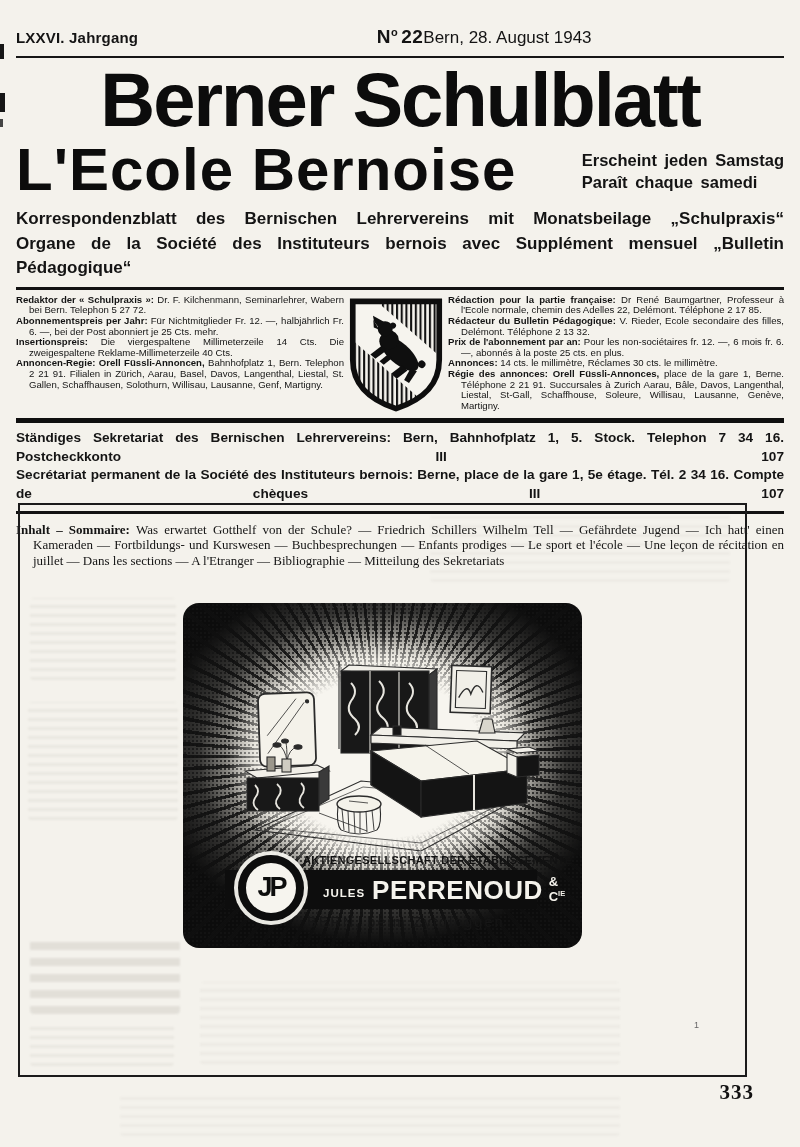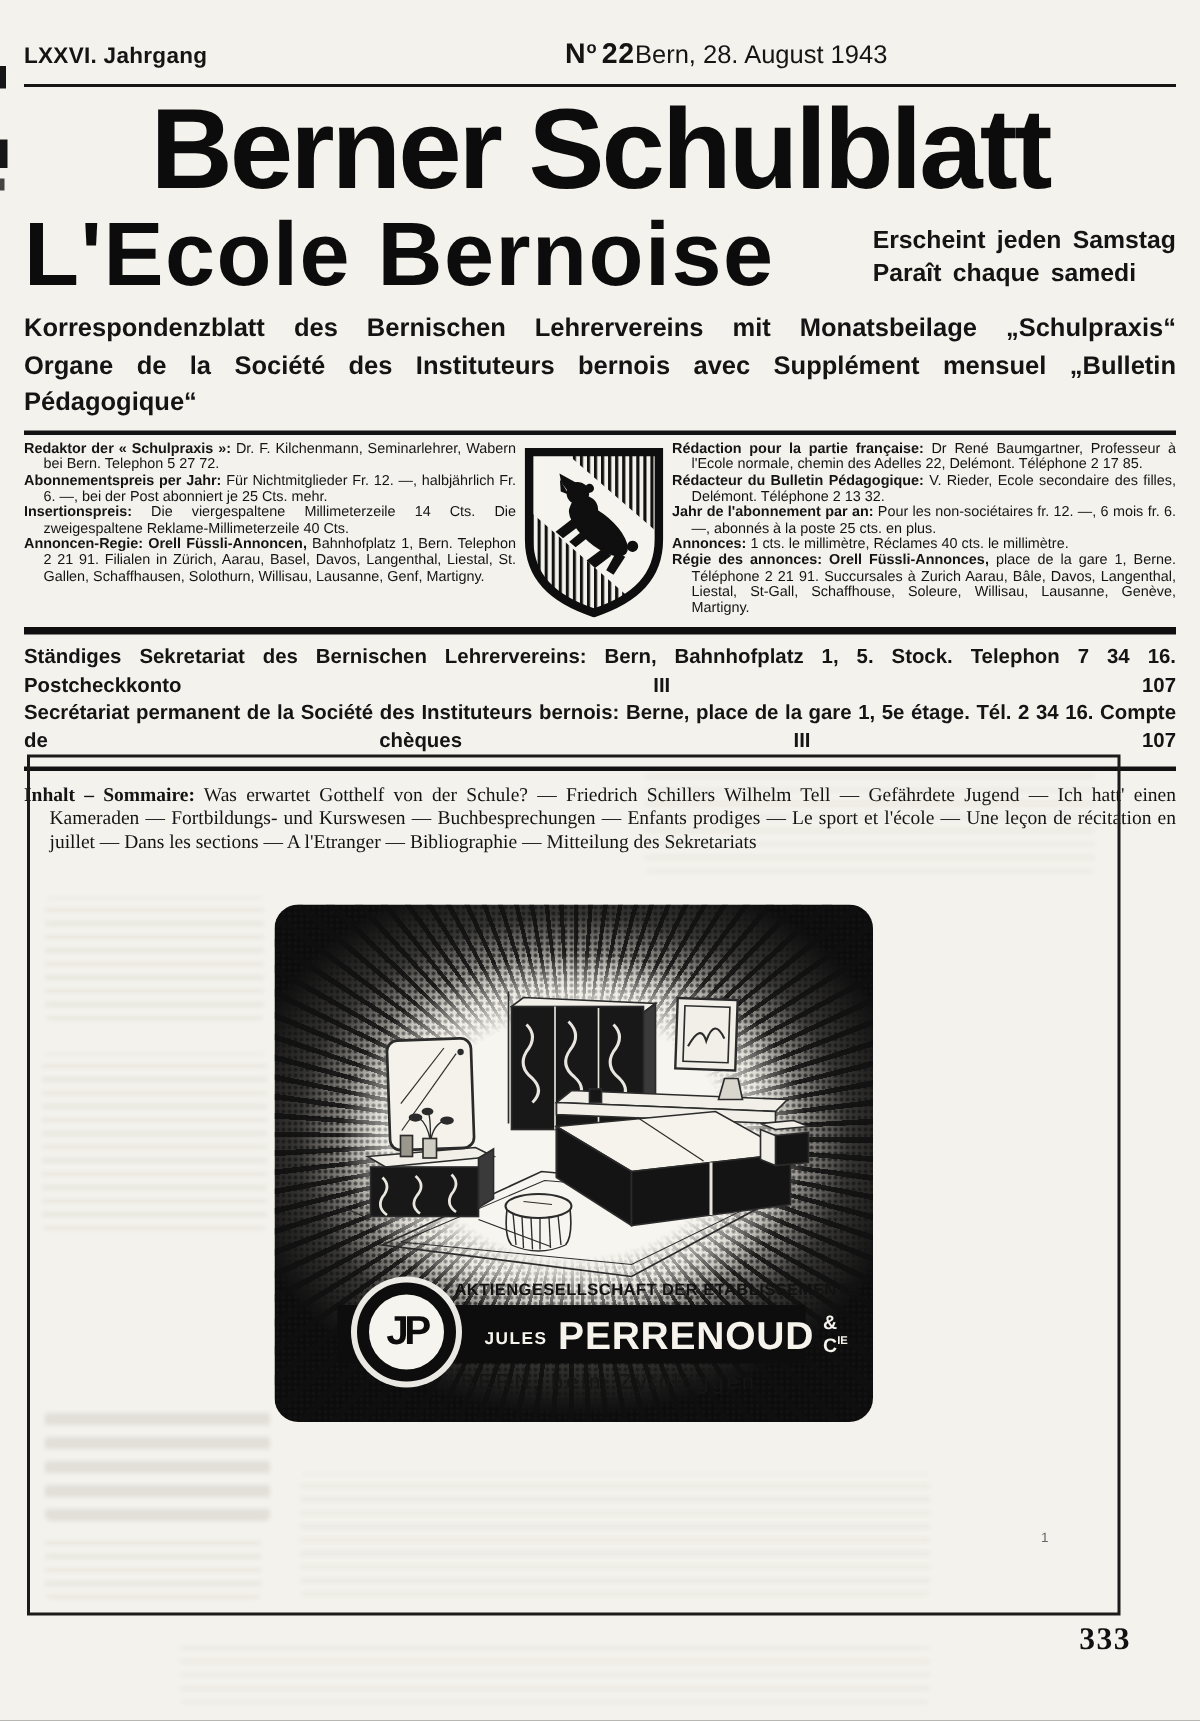--- a/index.html
+++ b/index.html
@@ -157,22 +157,22 @@
               </g>
             </g>
           </g>
           <path d="M4,4 H96 V66 C96,92 80,108 50,118 C20,108 4,92 4,66 Z" fill="none" stroke="#0e0e0e" stroke-width="6"></path>
         </svg>
       </div>
 
       <div class="imp-col right" data-interactable="false">
         <p class="imp" data-interactable="false"><b>Rédaction pour la partie française:</b> <span>Dr René Baumgartner, Professeur à l'Ecole normale, chemin des Adelles 22, Delémont. Téléphone 2 17 85.</span></p>
         <p class="imp" data-interactable="false"><b>Rédacteur du Bulletin Pédagogique:</b> <span>V. Rieder, Ecole secondaire des filles, Delémont. Téléphone 2 13 32.</span></p>
-        <p class="imp" data-interactable="false"><b>Jahr de l'abonnement par an:</b> <span>Pour les non-sociétaires fr. 12. —, 6 mois fr. 6. —, abonnés à la poste 25 cts. en plus.</span></p>
-        <p class="imp" data-interactable="false"><b>Annonces:</b> <span>1 cts. le millimètre, Réclames 40 cts. le millimètre.</span></p>
+        <p class="imp" data-interactable="false"><b>Prix de l'abonnement par an:</b> <span>Pour les non-sociétaires fr. 12. —, 6 mois fr. 6. —, abonnés à la poste 25 cts. en plus.</span></p>
+        <p class="imp" data-interactable="false"><b>Annonces:</b> <span>14 cts. le millimètre, Réclames 30 cts. le millimètre.</span></p>
         <p class="imp" data-interactable="false"><b>Régie des annonces: Orell Füssli-Annonces,</b> <span>place de la gare 1, Berne. Téléphone 2 21 91. Succursales à Zurich Aarau, Bâle, Davos, Langenthal, Liestal, St-Gall, Schaffhouse, Soleure, Willisau, Lausanne, Genève, Martigny.</span></p>
       </div>
     </div>
     <div class="rule5" data-interactable="false"></div>
 
     <div class="sek" data-interactable="false">
       <p data-interactable="false">Ständiges Sekretariat des Bernischen Lehrervereins: Bern, Bahnhofplatz 1, 5. Stock. Telephon 7 34 16. Postcheckkonto III 107</p>
       <p data-interactable="false">Secrétariat permanent de la Société des Instituteurs bernois: Berne, place de la gare 1, 5e étage. Tél. 2 34 16. Compte de chèques III 107</p>
     </div>
     <div class="rule3" data-interactable="false"></div>

